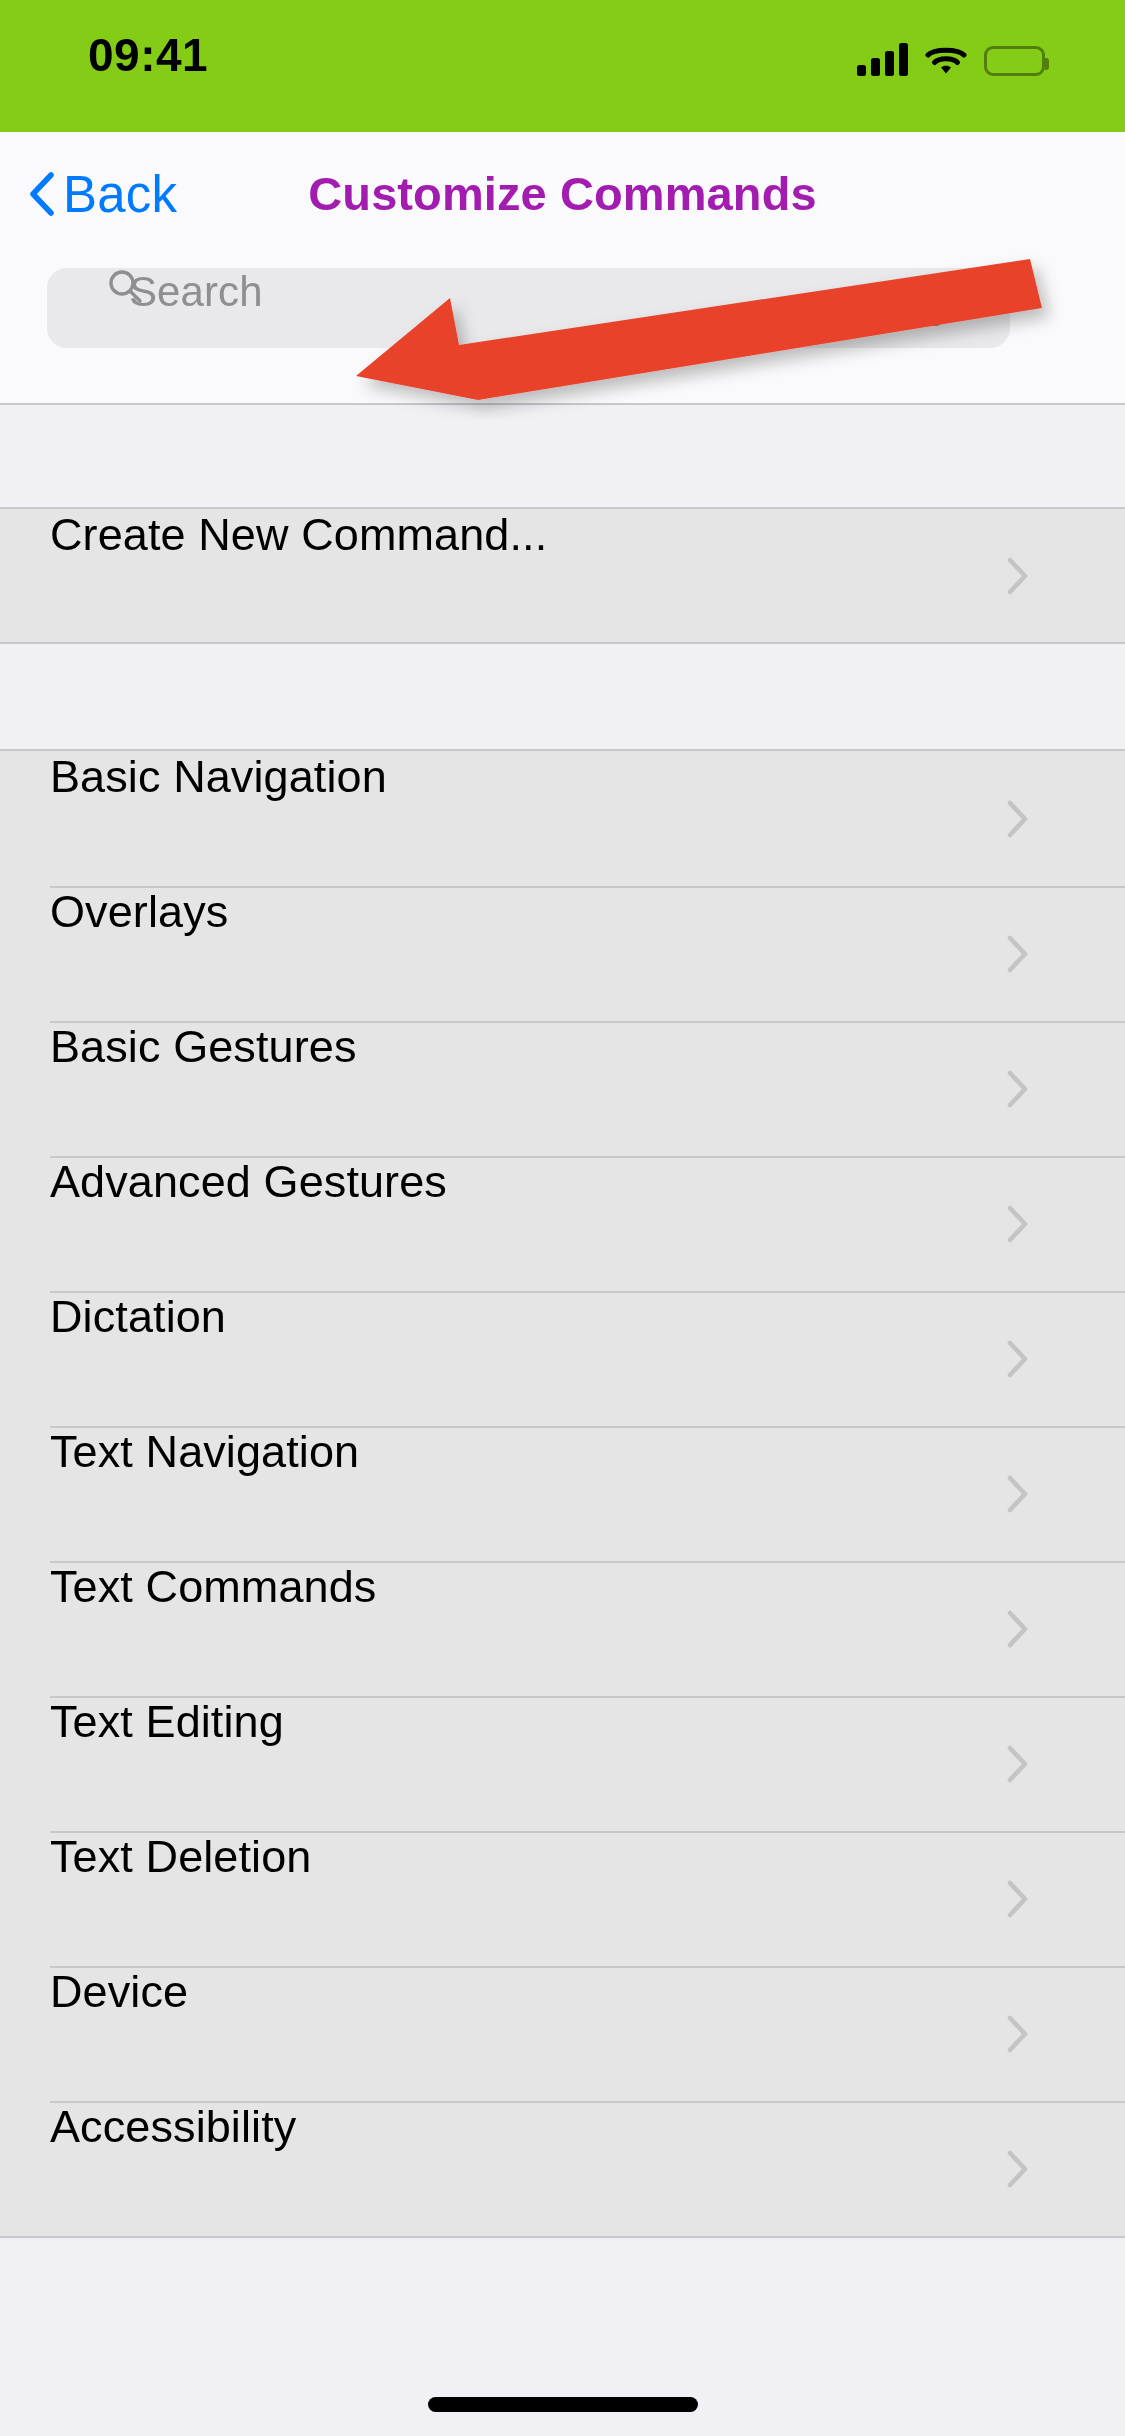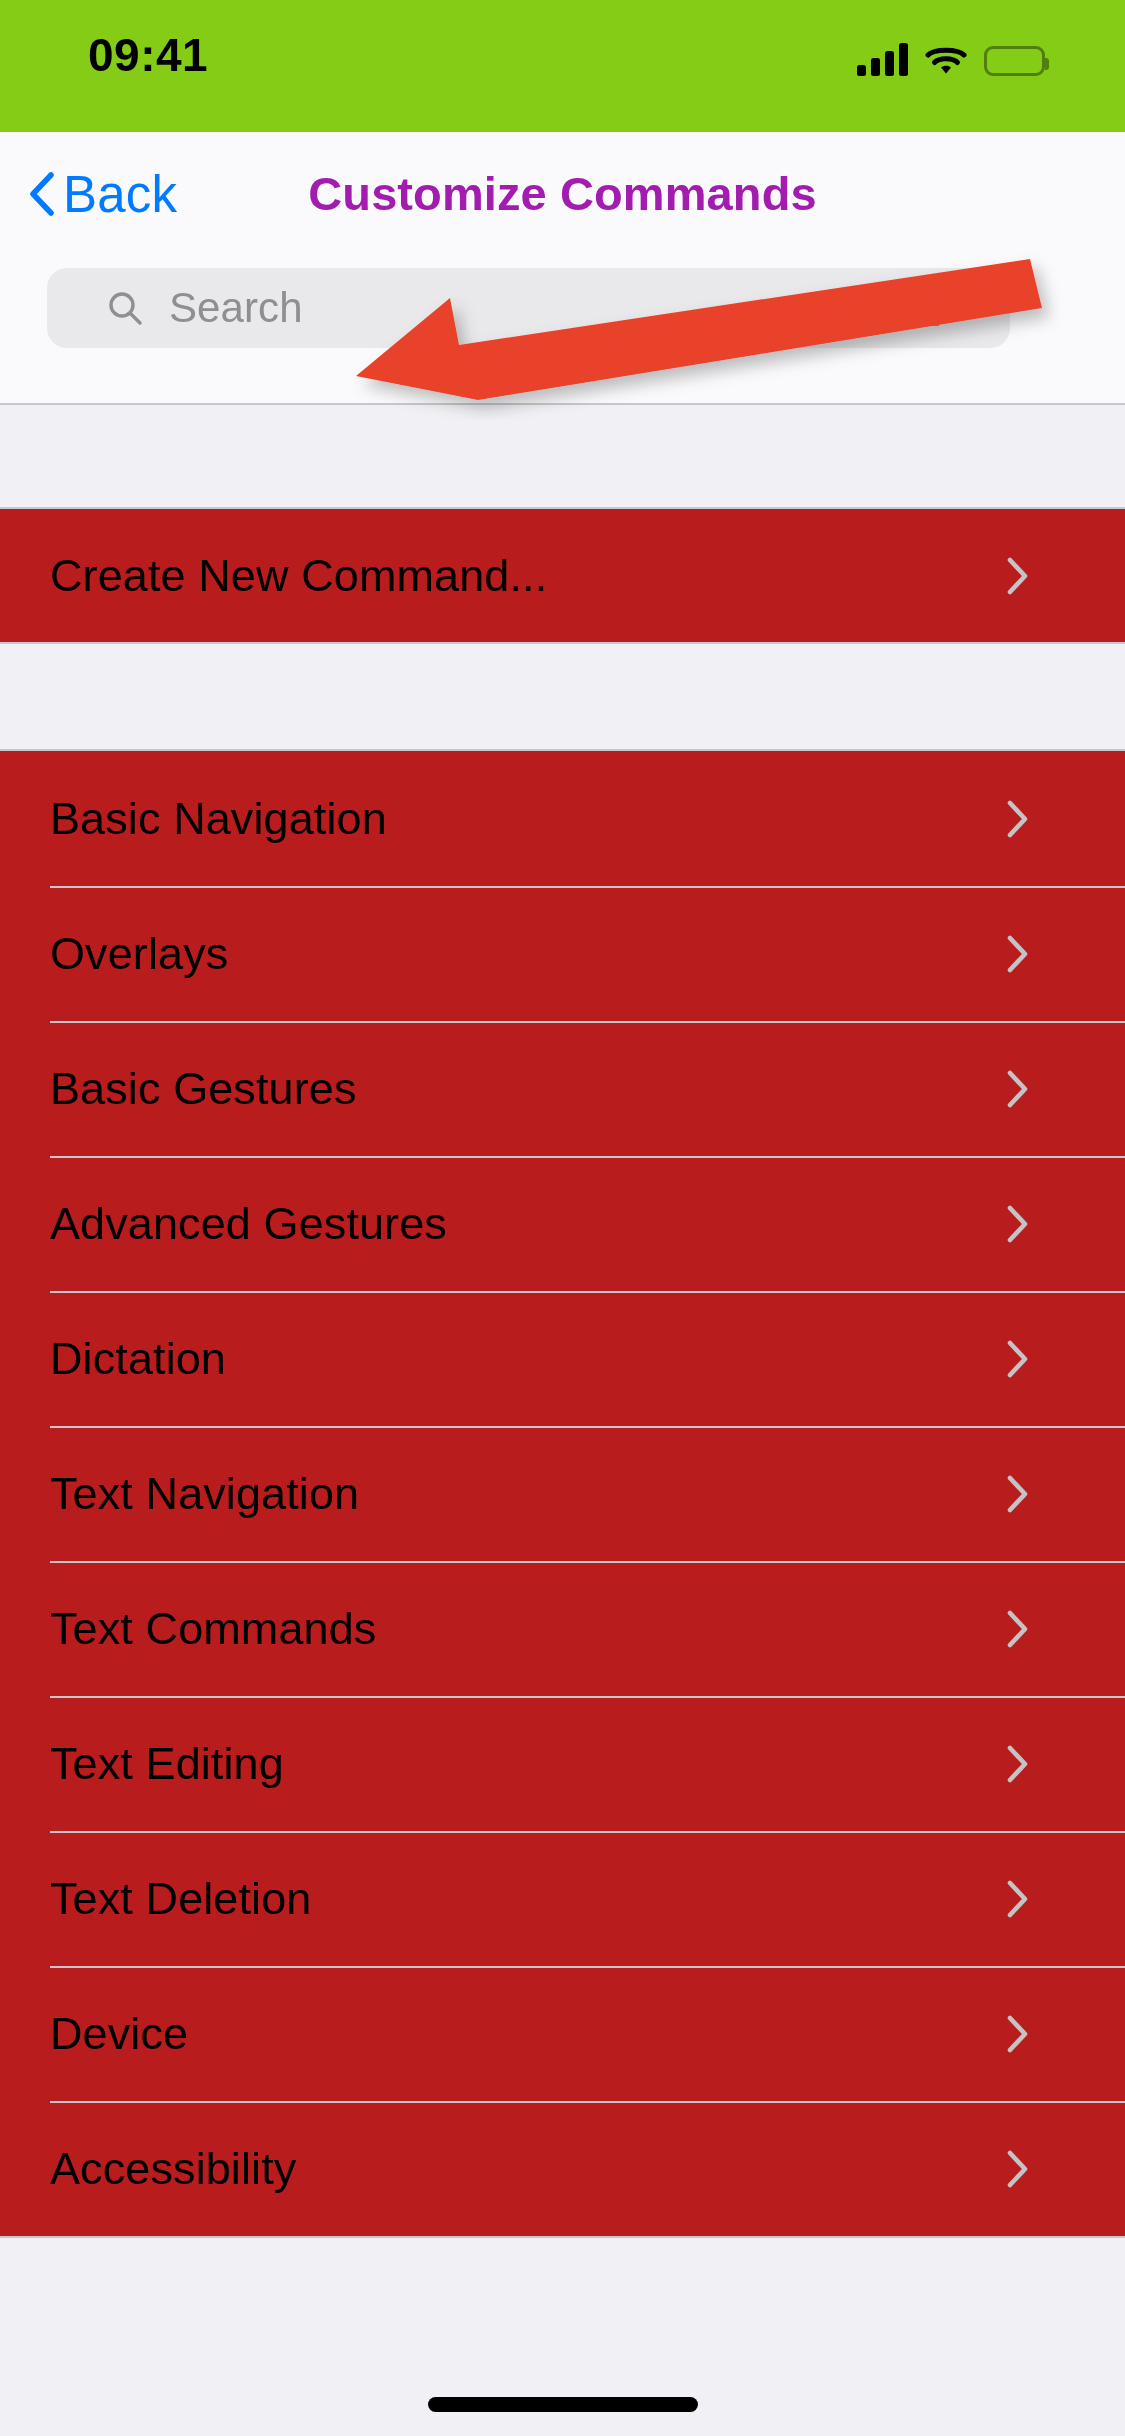--- a/index.html
+++ b/index.html
@@ -73,21 +73,21 @@
     text-align:center;
     font-size:47px; font-weight:bold; color:#a21caf;
     letter-spacing:0.1px;
   }
 
   
   .searchbar {
     position:absolute; left:47px; top:268px;
     width:963px; height:80px;
     background:#E9E9EB; border-radius:20px;
-    display:flex; align-items:center;gap:40px;
+    display:flex; align-items:flex-start;
   }
   .search-mag { margin-left:30px; width:36px; height:36px; flex:none; }
   .search-placeholder {
     margin-left:16px;
     font-size:42px; color:#8E8E93; letter-spacing:0.1px;
   }
   .search-mic {
     position:absolute; right:32px; top:50%; transform:translateY(-50%);
     width:30px; height:44px; cursor:pointer;
   }
@@ -103,23 +103,23 @@
   .gap.g2 { height:105px; }
 
   .group {
     width:100%; background:#FFFFFF;
     border-top:2px solid #C8C7CC;
     border-bottom:2px solid #C8C7CC;
   }
   .row {
     position:relative;
     height:133px;
-    display:flex; align-items:center;
+    display:flex; align-items:flex-start;
     padding-left:50px; padding-right:48px;
-    background:#b91c1c;
+    background:#e5e5e5;
     cursor:pointer;
   }
   .group.list .row { height:135px; }
   .row + .row:before {
     content:""; position:absolute; left:50px; right:0; top:0;
     height:2px; background:#C8C7CC;
   }
   .row-label {
     font-size:45px; color:#000; letter-spacing:0.1px;
   }

